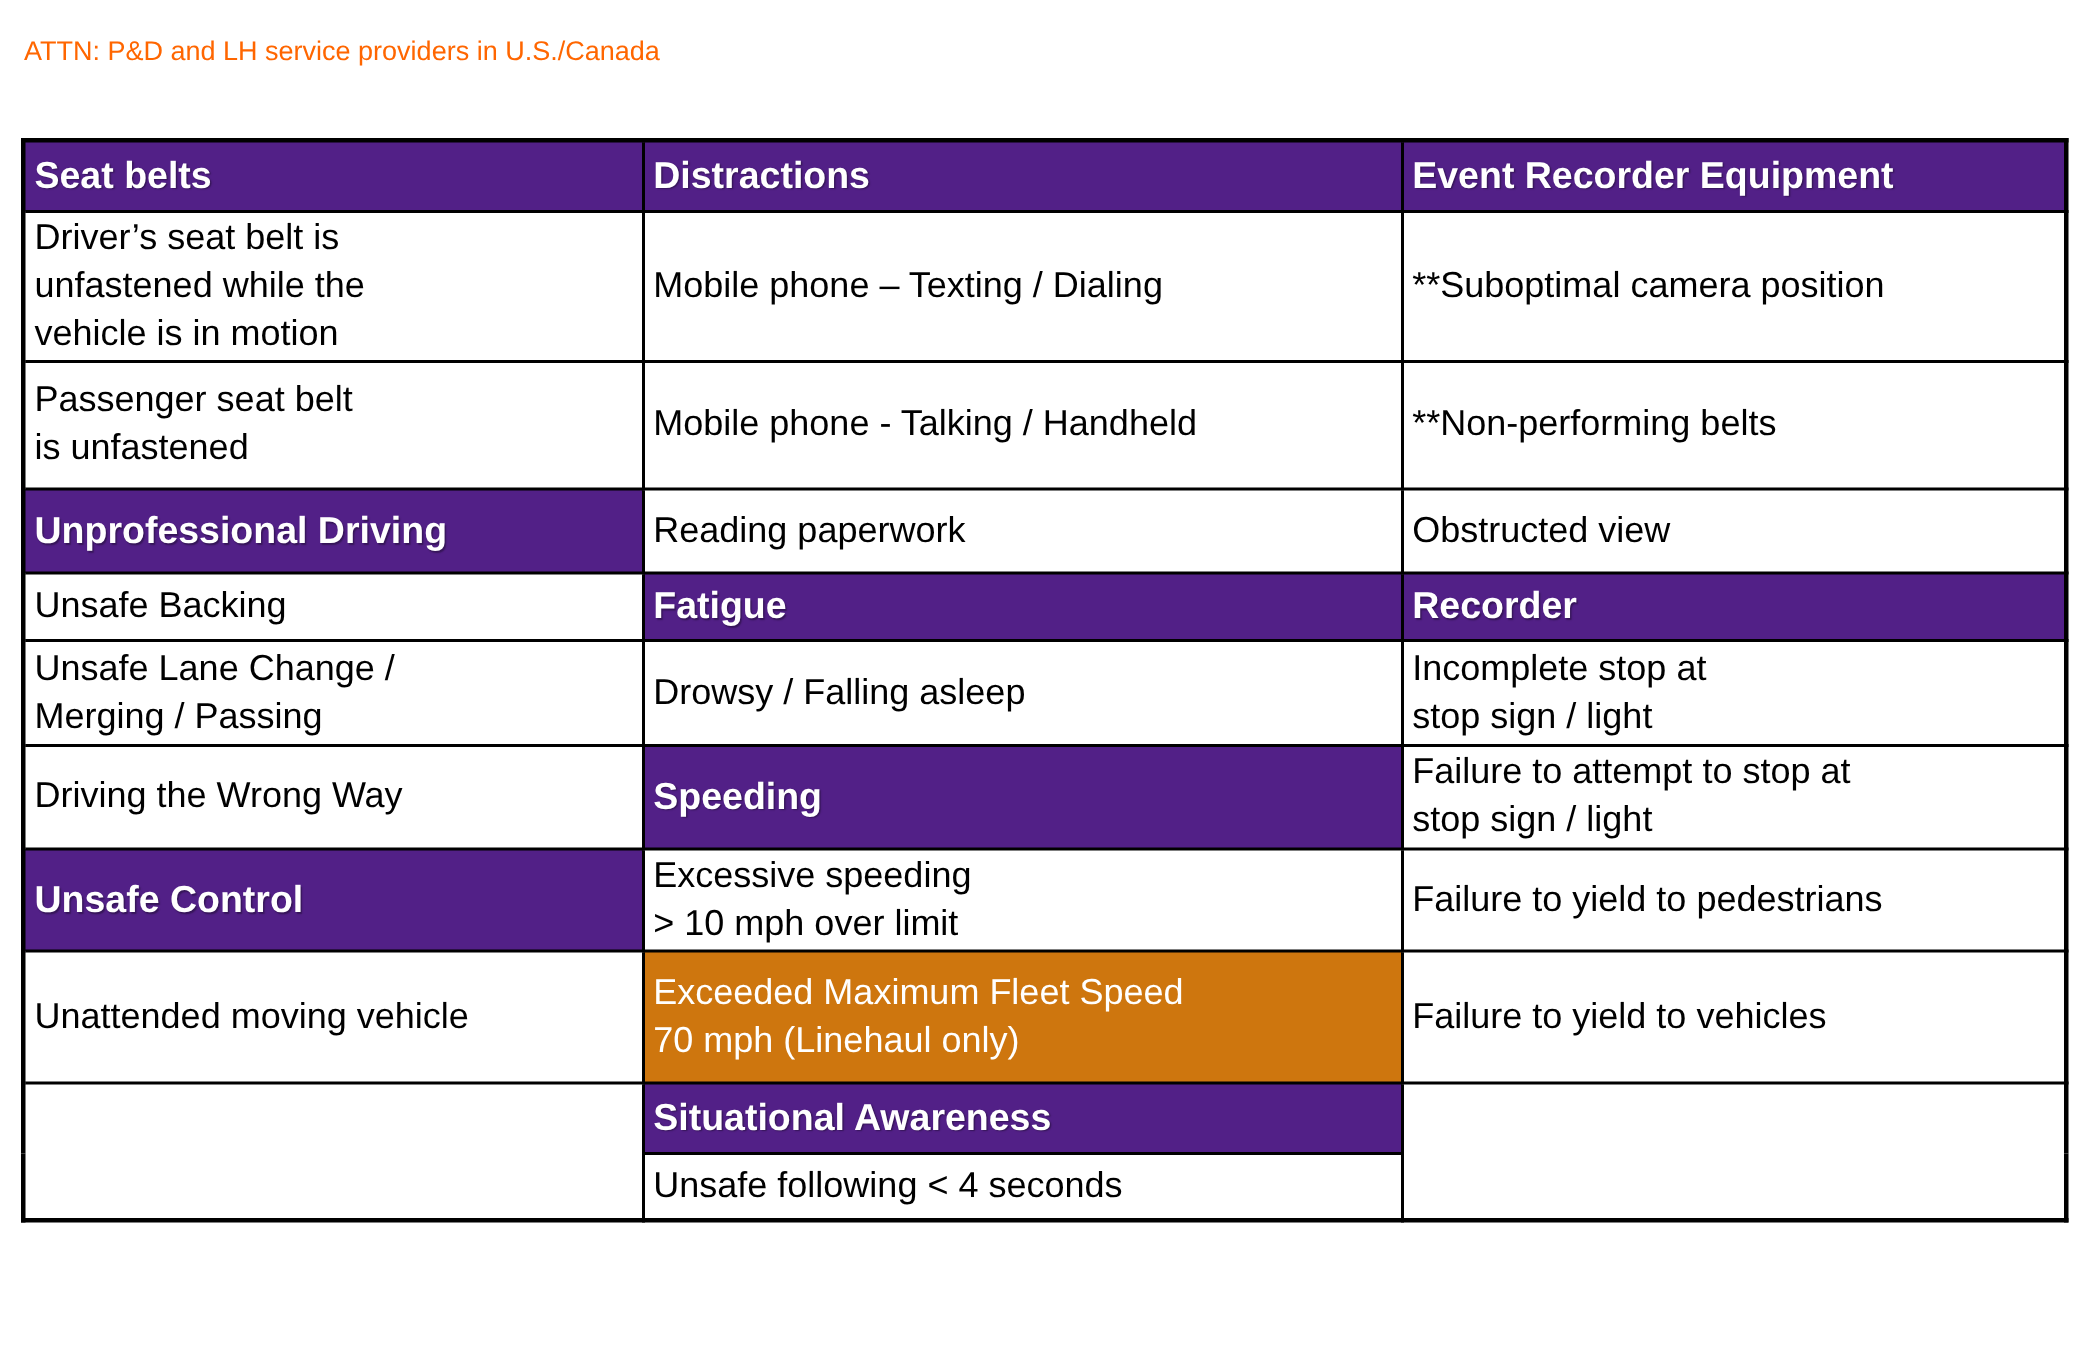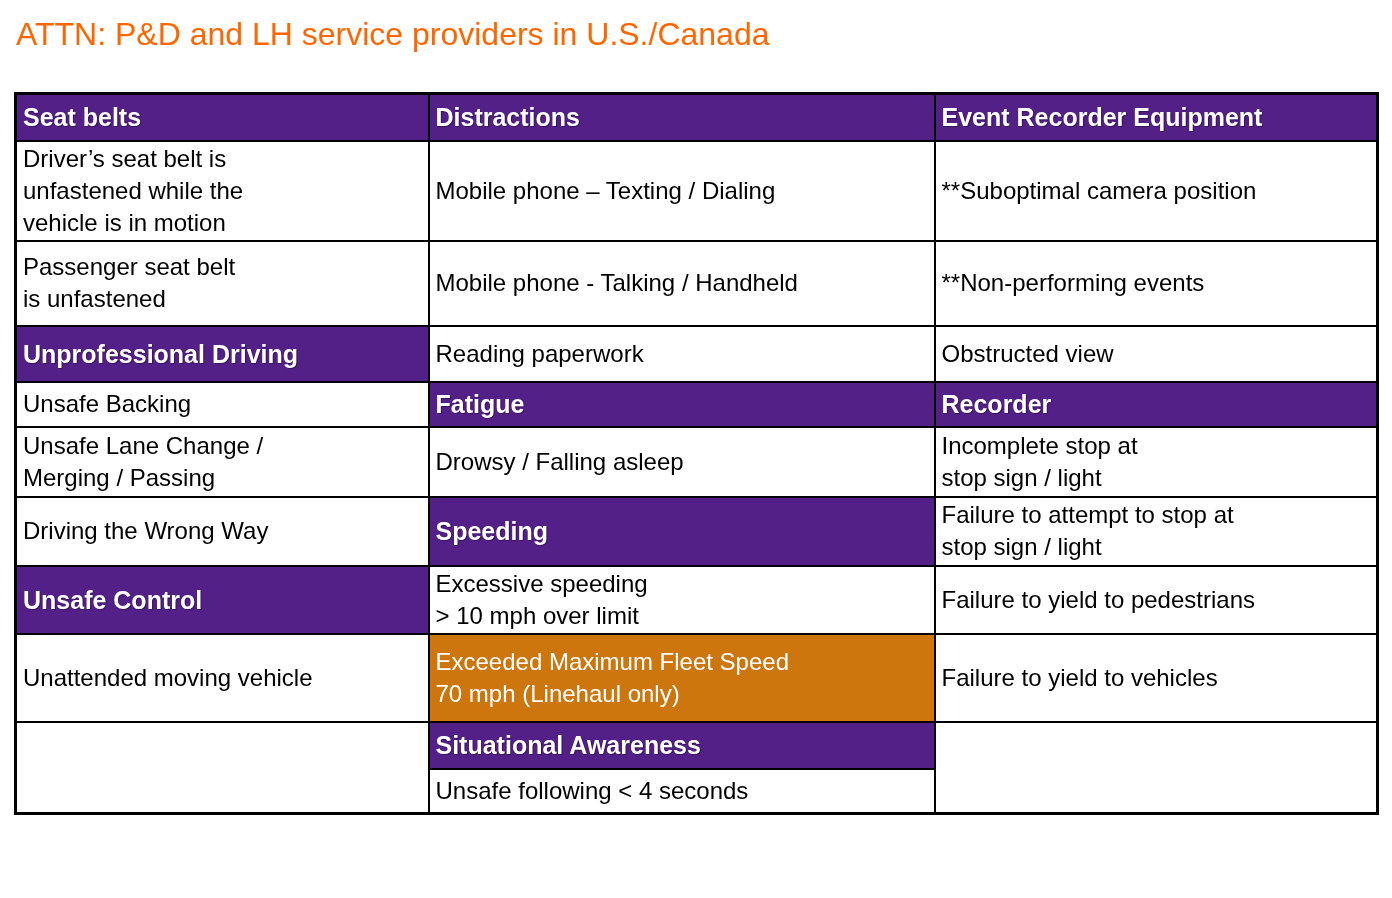--- a/index.html
+++ b/index.html
@@ -15,21 +15,21 @@
   html,body{margin:0;padding:0;}
   body{
     width:1392px;height:898px;
     background:#ffffff;
     font-family:"Liberation Sans", sans-serif;
     overflow:hidden;
   }
   .page{padding:14px 14px 0 14px;}
   .attn{
     margin:4px 0 0 2px;
-    font-size:32px;
+    font-size:18px;
     line-height:32px;
     font-weight:400;
     color:var(--attn-orange);
   }
   .title{
     margin:33px 0 0 2px;
     font-size:35px;
     line-height:40px;
     font-weight:700;
     color:var(--title-purple);
@@ -100,21 +100,21 @@
         <td>Driver’s seat belt is
 unfastened while the
 vehicle is in motion</td>
         <td>Mobile phone – Texting / Dialing</td>
         <td>**Suboptimal camera position</td>
       </tr>
       <tr class="r2">
         <td>Passenger seat belt
 is unfastened</td>
         <td>Mobile phone - Talking / Handheld</td>
-        <td>**Non-performing events</td>
+        <td>**Non-performing belts</td>
       </tr>
       <tr class="r3">
         <td class="h">Unprofessional Driving</td>
         <td>Reading paperwork</td>
         <td>Obstructed view</td>
       </tr>
       <tr class="r4">
         <td>Unsafe Backing</td>
         <td class="h">Fatigue</td>
         <td class="h">Recorder</td>

